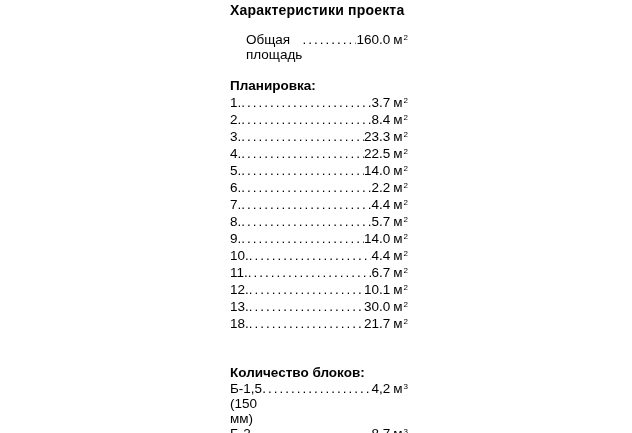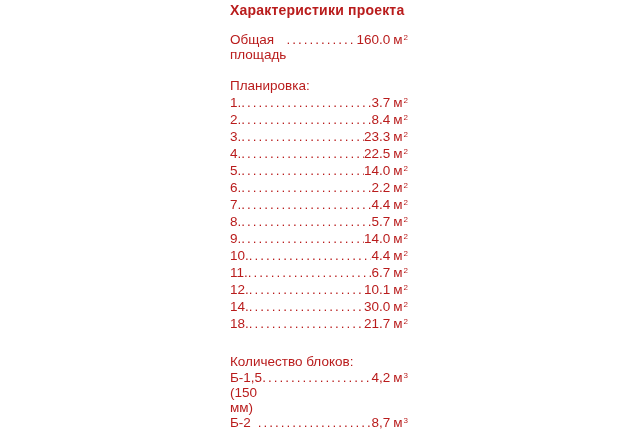--- a/index.html
+++ b/index.html
@@ -4,51 +4,51 @@
 <style>
   * { margin: 0; padding: 0; box-sizing: border-box; }
   body { background: #fff; }
   .page {
     position: relative;
     width: 632px;
     height: 433px;
     background: #ffffff;
     overflow: hidden;
     font-family: "Liberation Sans", "DejaVu Sans", sans-serif;
-    color: #b91c1c;
+    color: #000000;
   }
   .col {
     position: absolute;
     left: 230px;
     top: 3px;
     width: 178px;
   }
   .line { line-height: 15px; font-size: 13.5px; }
-  .heading { font-weight: normal; }
+  .heading { font-weight: bold; }
   .doc-title { font-size: 14px; font-weight: bold; line-height: 15px; letter-spacing: 0.2px; }
   .row {
     display: flex;
     align-items: baseline;
     line-height: 15px;
     font-size: 13.5px;
   }
   .dots {
     flex: 1 1 auto;
     overflow: hidden;
     white-space: nowrap;
     letter-spacing: 2px;
     min-width: 6px;
   }
   .val { white-space: nowrap; }
   .unit { margin-left: 3px; }
   .sup { font-size: 8px; position: relative; top: -4px; margin-left: 1px; }
-  .total-row { margin-top: 14px; }
+  .total-row { margin-top: 14px; margin-left: 16px; }
   .plan-heading { margin-top: 16px; }
   .plan-rows { margin-top: 2px; }
-  .blocks-heading { margin-top: 21px; }
+  .blocks-heading { margin-top: 32px; }
   .block-rows { margin-top: 1px; }
 </style>
 </head>
 <body>
 
 <div class="page">
   <div class="col">
 
     <div class="doc-title">Характеристики проекта</div>
 
@@ -115,21 +115,21 @@
           <span>11.</span>
           <span class="dots">........................................................</span>
           <span class="val"><span>6.7</span><span class="unit">м</span><span class="sup">2</span></span>
         </div>
       <div class="row">
           <span>12.</span>
           <span class="dots">........................................................</span>
           <span class="val"><span>10.1</span><span class="unit">м</span><span class="sup">2</span></span>
         </div>
       <div class="row">
-          <span>14.</span>
+          <span>13.</span>
           <span class="dots">........................................................</span>
           <span class="val"><span>30.0</span><span class="unit">м</span><span class="sup">2</span></span>
         </div>
       <div class="row">
           <span>18.</span>
           <span class="dots">........................................................</span>
           <span class="val"><span>21.7</span><span class="unit">м</span><span class="sup">2</span></span>
         </div>
     </div>
 

